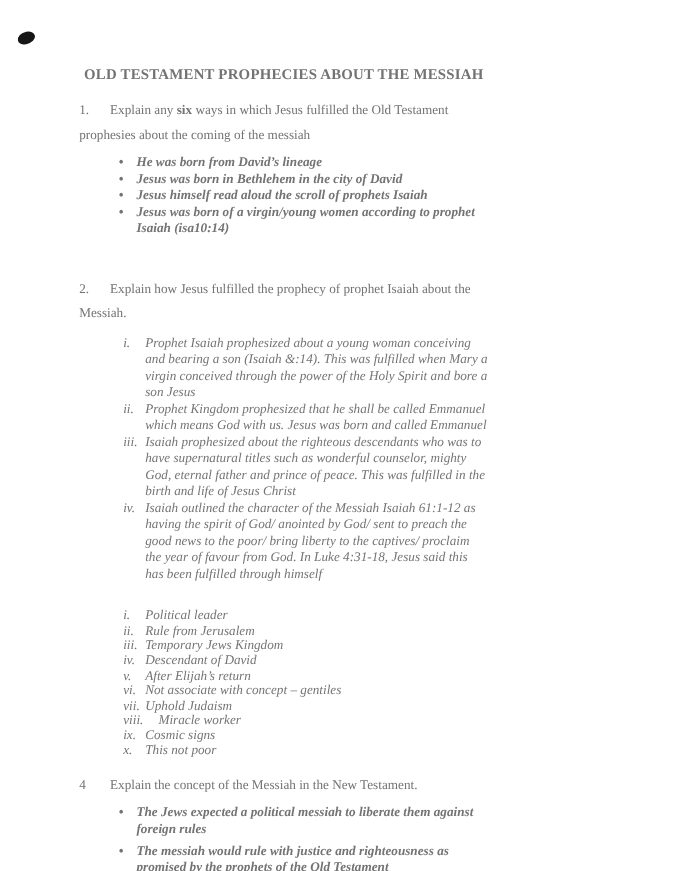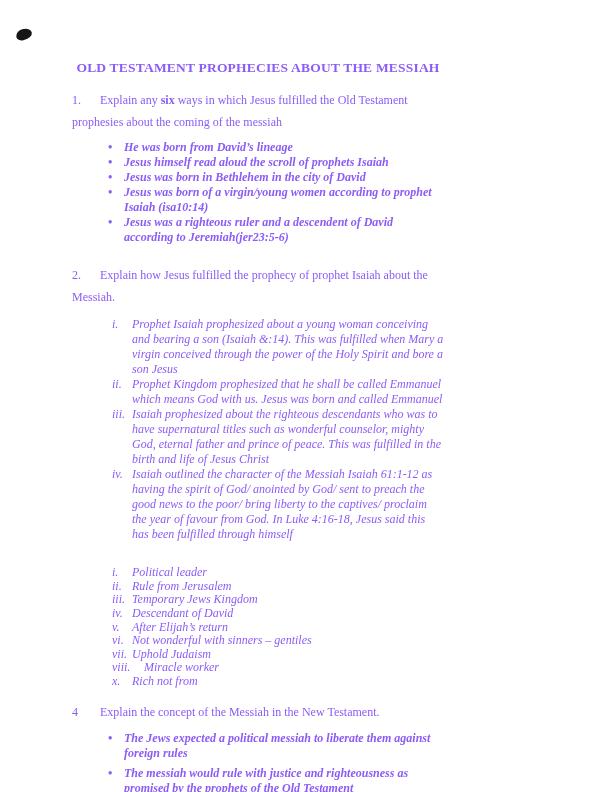--- a/index.html
+++ b/index.html
@@ -5,21 +5,21 @@
   html, body { margin: 0; padding: 0; }
   body {
     width: 612px; height: 792px;
     background: #ffffff;
   }
   .page {
     position: relative;
     width: 516px; height: 792px;
     box-sizing: border-box;
     background: #ffffff;
-    color: #8b5cf6;
+    color: #737373;
     font-family: "Liberation Serif", "DejaVu Serif", serif;
     font-size: 12px;
     padding: 60px 72px 0 72px;
     overflow: hidden;
   }
   .artifact {
     position: absolute;
     left: 16px; top: 29px;
     width: 16px; height: 11px;
     background: #161616;
@@ -31,21 +31,21 @@
     font-size: 13.5px;
     font-weight: 700;
     text-align: center;
     letter-spacing: 0.2px;
   }
   .question {
     margin: 0;
     line-height: 1.8;
   }
   .qnum { display: inline-block; min-width: 28px; }
-  .sec-2 { margin-top: 20px; }
+  .sec-2 { margin-top: 37px; }
   .sec-3 { margin-top: 24px; }
   .sec-4 { margin-top: 14px; }
 
   ul.bullets {
     list-style: none;
     margin: 7px 0 0 36px;
     padding: 0;
     font-style: italic;
   }
   ul.bullets li { display: flex; line-height: 1.25; font-weight: bold; }
@@ -73,30 +73,27 @@
 
   <h1 class="title">OLD TESTAMENT PROPHECIES ABOUT THE MESSIAH</h1>
 
   <section class="sec-1">
     <p class="question"><span class="qnum">1.</span><span>Explain any </span><b>six</b><span> ways in which Jesus fulfilled the Old Testament prophesies about the coming of the messiah</span></p>
     <ul class="bullets">
       <li>
           <span class="itxt">He was born from David’s lineage</span>
         </li>
       <li>
+          <span class="itxt">Jesus was born in Bethlehem in the city of David</span>
+        </li>
+      <li>
           <span class="itxt">Jesus himself read aloud the scroll of prophets Isaiah</span>
         </li>
       <li>
-          <span class="itxt">Jesus was born in Bethlehem in the city of David</span>
-        </li>
-      <li>
           <span class="itxt">Jesus was born of a virgin/young women according to prophet Isaiah (isa10:14)</span>
-        </li>
-      <li>
-          <span class="itxt">Jesus was a righteous ruler and a descendent of David according to Jeremiah(jer23:5-6)</span>
         </li>
     </ul>
   </section>
 
   <section class="sec-2">
     <p class="question"><span class="qnum">2.</span><span>Explain how Jesus fulfilled the prophecy of prophet Isaiah about the Messiah.</span></p>
     <ol class="roman">
       <li>
           <span class="rn">i.</span>
           <span class="itxt">Prophet Isaiah prophesized about a young woman conceiving and bearing a son (Isaiah &amp;:14). This was fulfilled when Mary a virgin conceived through the power of the Holy Spirit and bore a son Jesus</span>
@@ -104,21 +101,21 @@
       <li>
           <span class="rn">ii.</span>
           <span class="itxt">Prophet Kingdom prophesized that he shall be called Emmanuel which means God with us. Jesus was born and called Emmanuel</span>
         </li>
       <li>
           <span class="rn">iii.</span>
           <span class="itxt">Isaiah prophesized about the righteous descendants who was to have supernatural titles such as wonderful counselor, mighty God, eternal father and prince of peace. This was fulfilled in the birth and life of Jesus Christ</span>
         </li>
       <li>
           <span class="rn">iv.</span>
-          <span class="itxt">Isaiah outlined the character of the Messiah Isaiah 61:1-12 as having the spirit of God/ anointed by God/ sent to preach the good news to the poor/ bring liberty to the captives/ proclaim the year of favour from God. In Luke 4:16-18, Jesus said this has been fulfilled through himself</span>
+          <span class="itxt">Isaiah outlined the character of the Messiah Isaiah 61:1-12 as having the spirit of God/ anointed by God/ sent to preach the good news to the poor/ bring liberty to the captives/ proclaim the year of favour from God. In Luke 4:31-18, Jesus said this has been fulfilled through himself</span>
         </li>
     </ol>
   </section>
 
   <section class="sec-3">
     <ol class="roman tight">
       <li>
           <span class="rn">i.</span>
           <span class="itxt">Political leader</span>
         </li>
@@ -133,33 +130,37 @@
       <li>
           <span class="rn">iv.</span>
           <span class="itxt">Descendant of David</span>
         </li>
       <li>
           <span class="rn">v.</span>
           <span class="itxt">After Elijah’s return</span>
         </li>
       <li>
           <span class="rn">vi.</span>
-          <span class="itxt">Not wonderful with sinners – gentiles</span>
+          <span class="itxt">Not associate with concept – gentiles</span>
         </li>
       <li>
           <span class="rn">vii.</span>
           <span class="itxt">Uphold Judaism</span>
         </li>
       <li class="tabbed">
           <span class="rn">viii.</span>
           <span class="itxt">Miracle worker</span>
         </li>
       <li>
+          <span class="rn">ix.</span>
+          <span class="itxt">Cosmic signs</span>
+        </li>
+      <li>
           <span class="rn">x.</span>
-          <span class="itxt">Rich not from</span>
+          <span class="itxt">This not poor</span>
         </li>
     </ol>
   </section>
 
   <section class="sec-4">
     <p class="question"><span class="qnum">4</span><span>Explain the concept of the Messiah in the New Testament.</span></p>
     <ul class="bullets spaced">
       <li>
           <span class="itxt">The Jews expected a political messiah to liberate them against foreign rules</span>
         </li>

